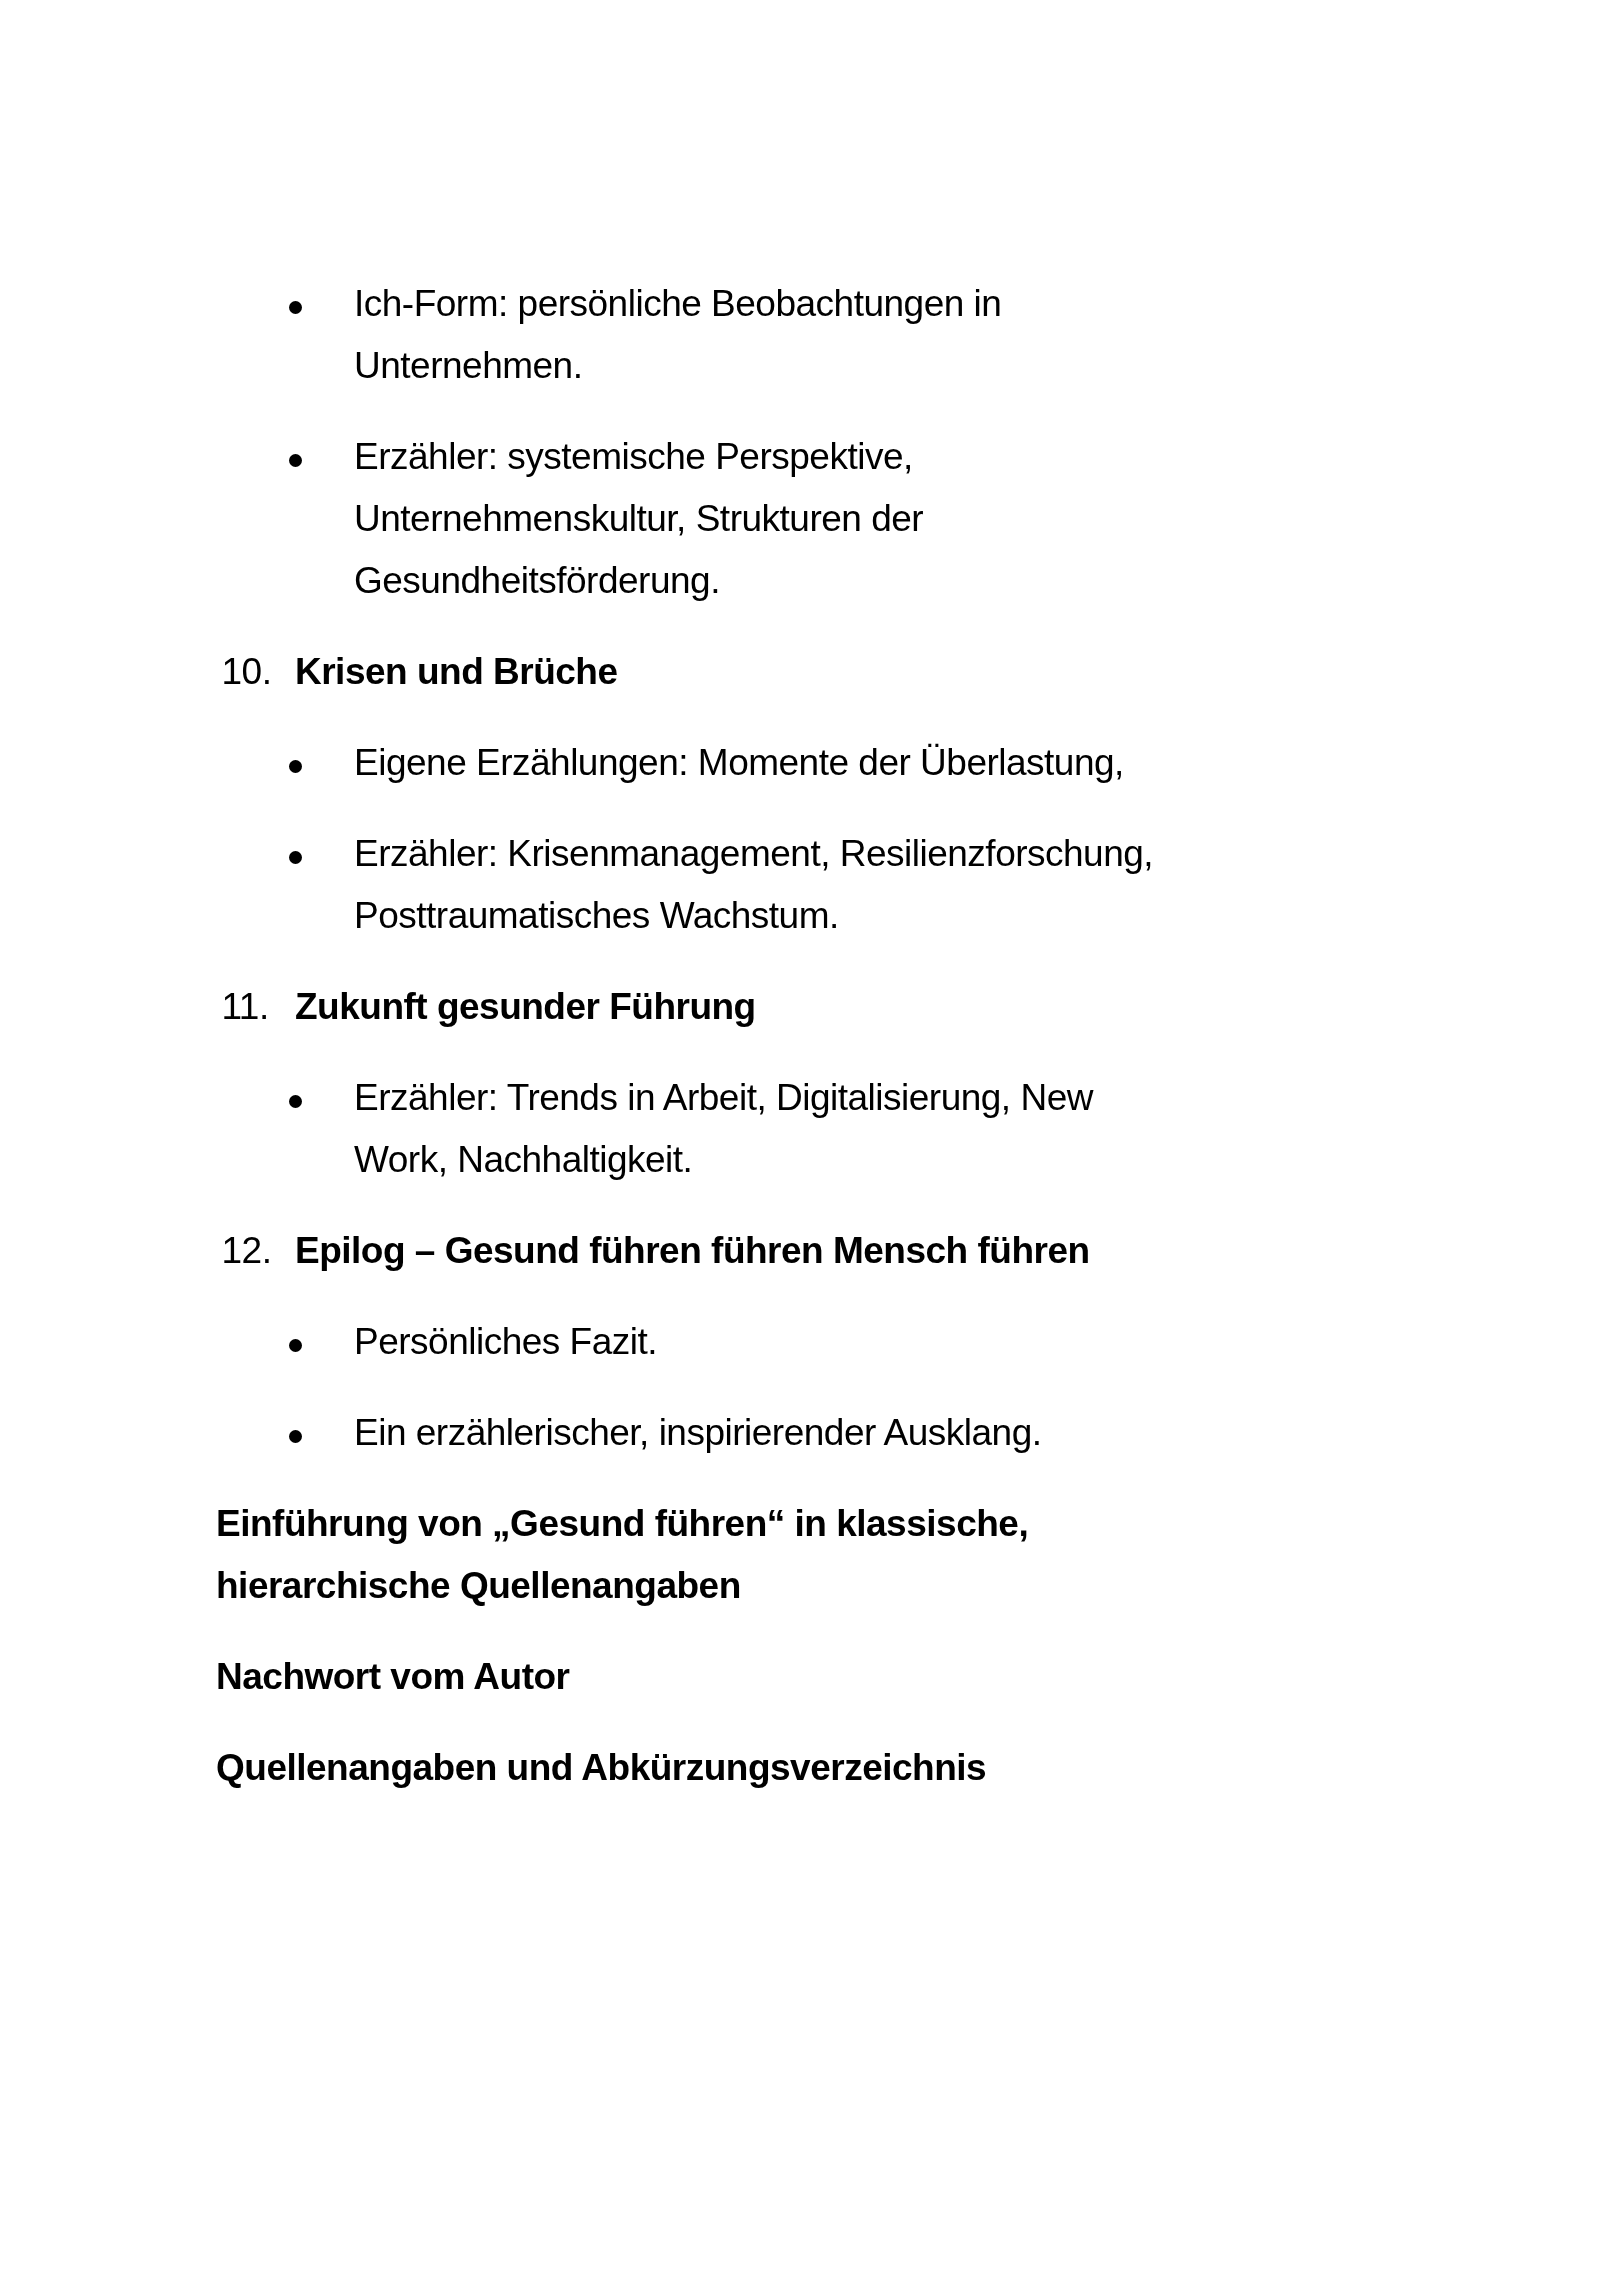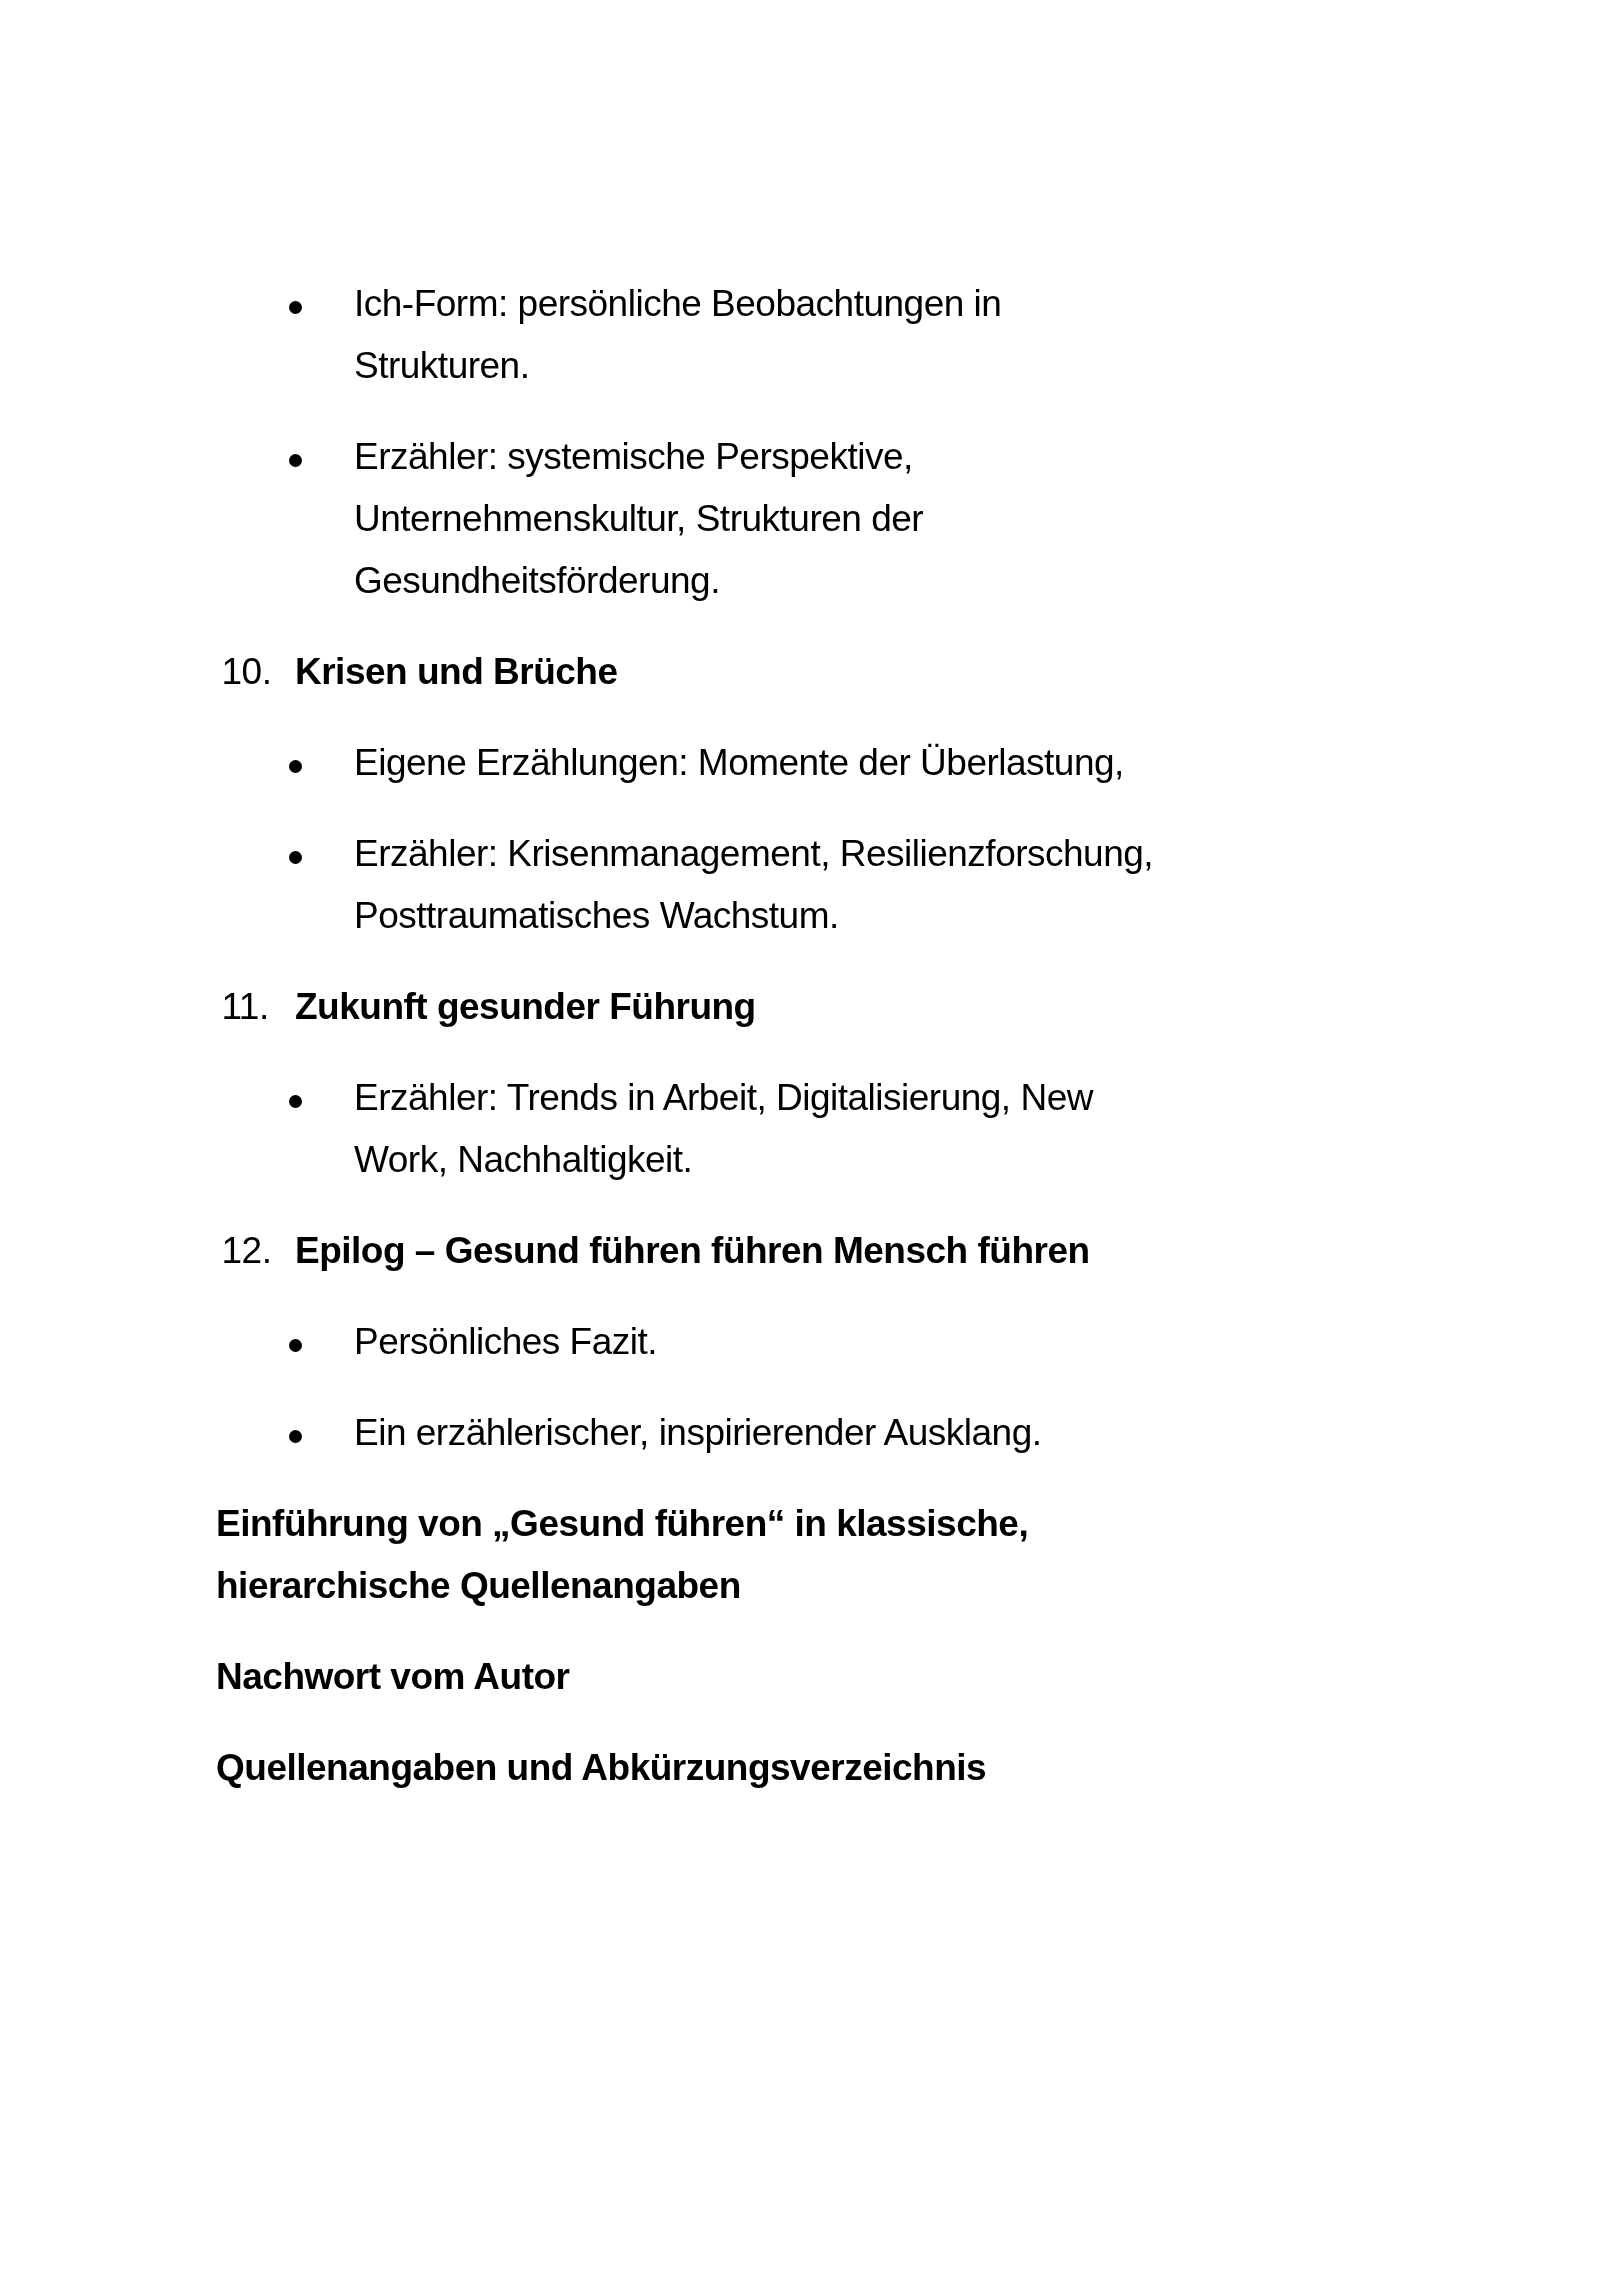--- a/index.html
+++ b/index.html
@@ -84,21 +84,21 @@
 </style>
 </head>
 <body>
 
 <div class="page">
   <div class="content" id="content">
       <div class="block bullet-item">
         <span class="bullet-dot"></span>
         <div class="lines">
           <div class="line">Ich-Form: persönliche Beobachtungen in</div>
-          <div class="line">Strukturen.</div>
+          <div class="line">Unternehmen.</div>
         </div>
       </div>
       <div class="block bullet-item">
         <span class="bullet-dot"></span>
         <div class="lines">
           <div class="line">Erzähler: systemische Perspektive,</div>
           <div class="line">Unternehmenskultur, Strukturen der</div>
           <div class="line">Gesundheitsförderung.</div>
         </div>
       </div>

